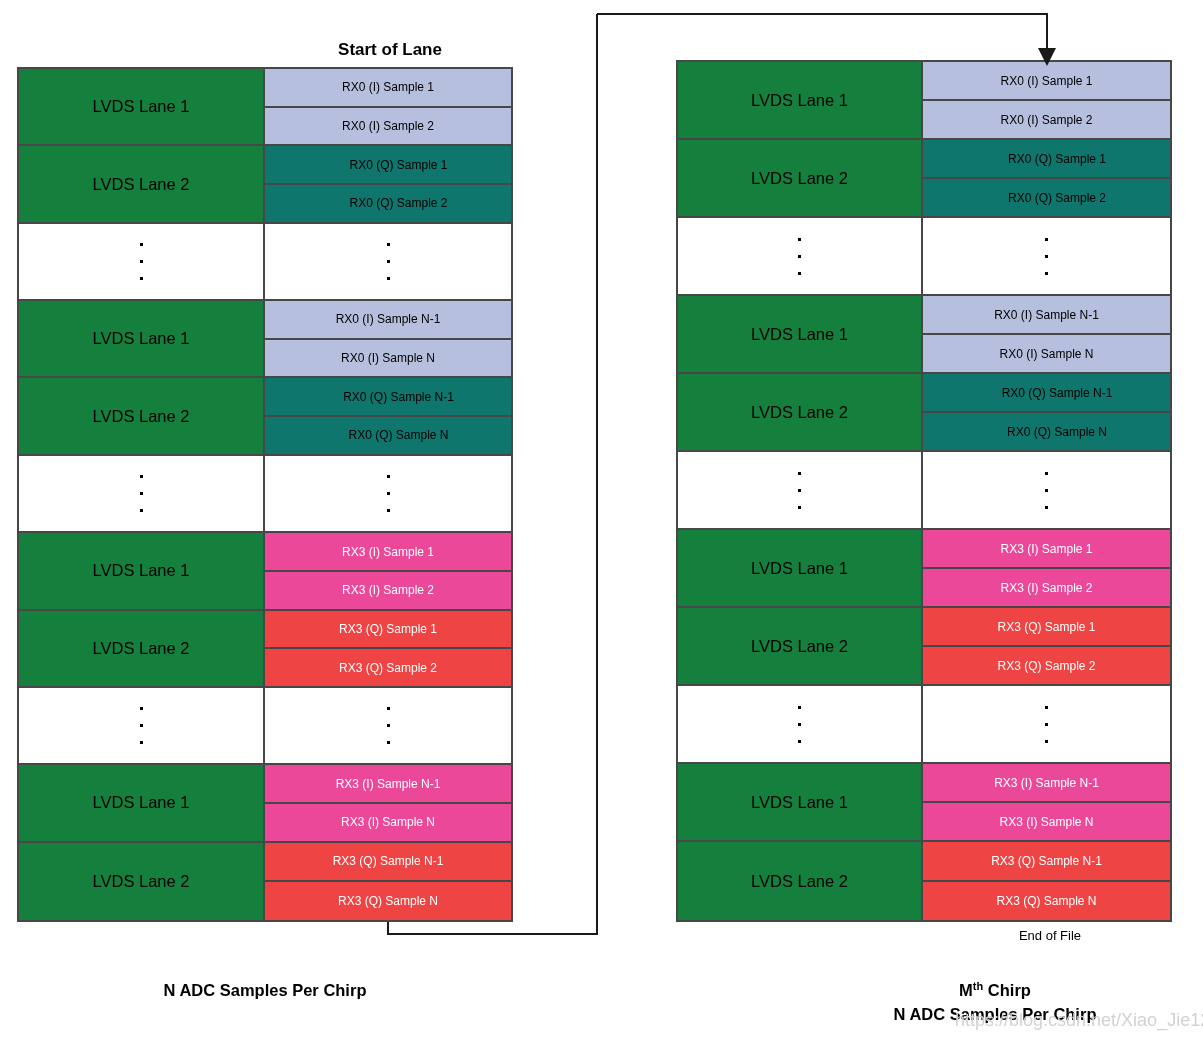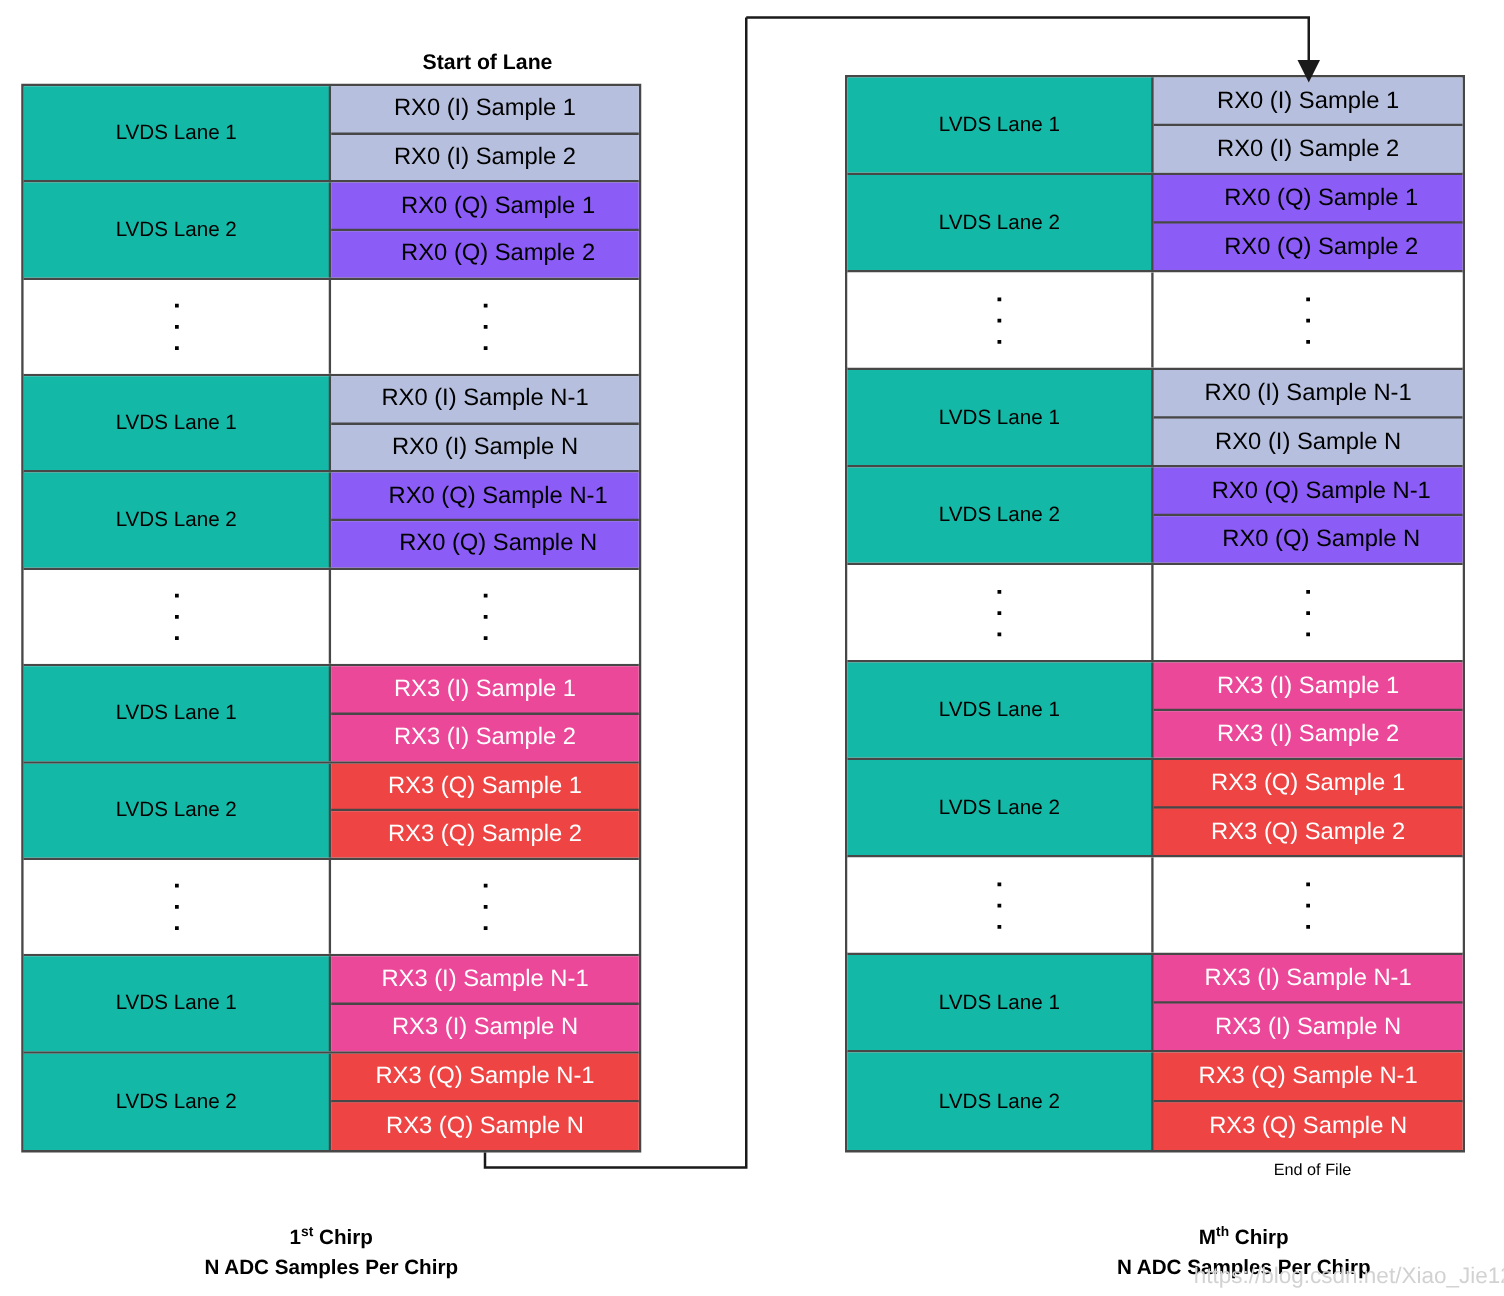--- a/index.html
+++ b/index.html
@@ -63,44 +63,44 @@
   .t-row:last-child { border-bottom: none; }
 
   .lane-cell {
     box-sizing: border-box;
     border-right: 2px solid #474747;
     display: flex;
     align-items: center;
     justify-content: center;
     font-size: 16.5px;
     color: #000;
-    background: #14b8a6;
+    background: #15803d;
     flex: 0 0 auto;
   }
   .samples-cell {
     box-sizing: border-box;
     flex: 1 1 auto;
     display: flex;
     flex-direction: column;
   }
   .sample-box {
     box-sizing: border-box;
     flex: 1 1 0;
     display: flex;
     align-items: center;
     justify-content: center;
-    font-size: 19px;
+    font-size: 12px;
     white-space: nowrap;
     border-bottom: 2px solid #474747;
   }
   .sample-box:last-child { border-bottom: none; }
 
   
   .fill-i-light { background: #b6c0de; color: #000000; }
-  .fill-q-light { background: #8b5cf6; color: #000000; padding-left: 21px; }
+  .fill-q-light { background: #0f766e; color: #000000; padding-left: 21px; }
   .fill-i-dark  { background: #ec4899; color: #ffffff; }
   .fill-q-dark  { background: #ef4444; color: #ffffff; }
 
   
   .dots {
     display: flex;
     flex-direction: column;
     align-items: center;
     justify-content: center;
     gap: 14px;
@@ -410,23 +410,20 @@
 <svg id="connectors" viewBox="0 0 1203 1037">
 
   <path d="M 388 922 L 388 934 L 597 934 L 597 14" fill="none" stroke="#1a1a1a" stroke-width="2"></path>
 
   <path d="M 597 14 L 1047 14 L 1047 52" fill="none" stroke="#1a1a1a" stroke-width="2"></path>
 
   <polygon points="1038,48 1056,48 1047,66" fill="#1a1a1a"></polygon>
 </svg>
 
 <div class="caption" style="left:65px; top:978px; width:400px;">
-  <div>
-    <span>1</span><sup>st</sup><span> Chirp</span>
-  </div>
   <div>N ADC Samples Per Chirp</div>
 </div>
 
 <div class="caption" style="left:795px; top:978px; width:400px;">
   <div>
     <span>M</span><sup>th</sup><span> Chirp</span>
   </div>
   <div>N ADC Samples Per Chirp</div>
 </div>
 

